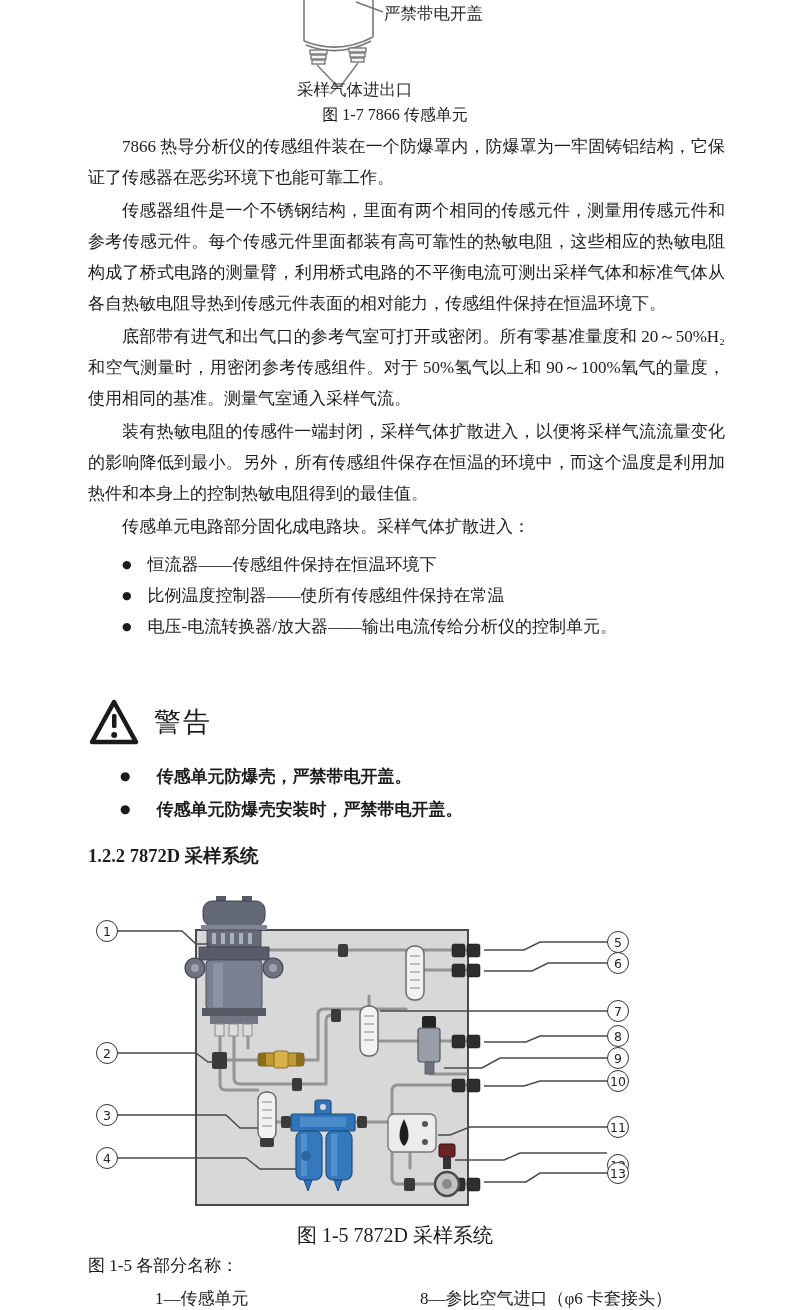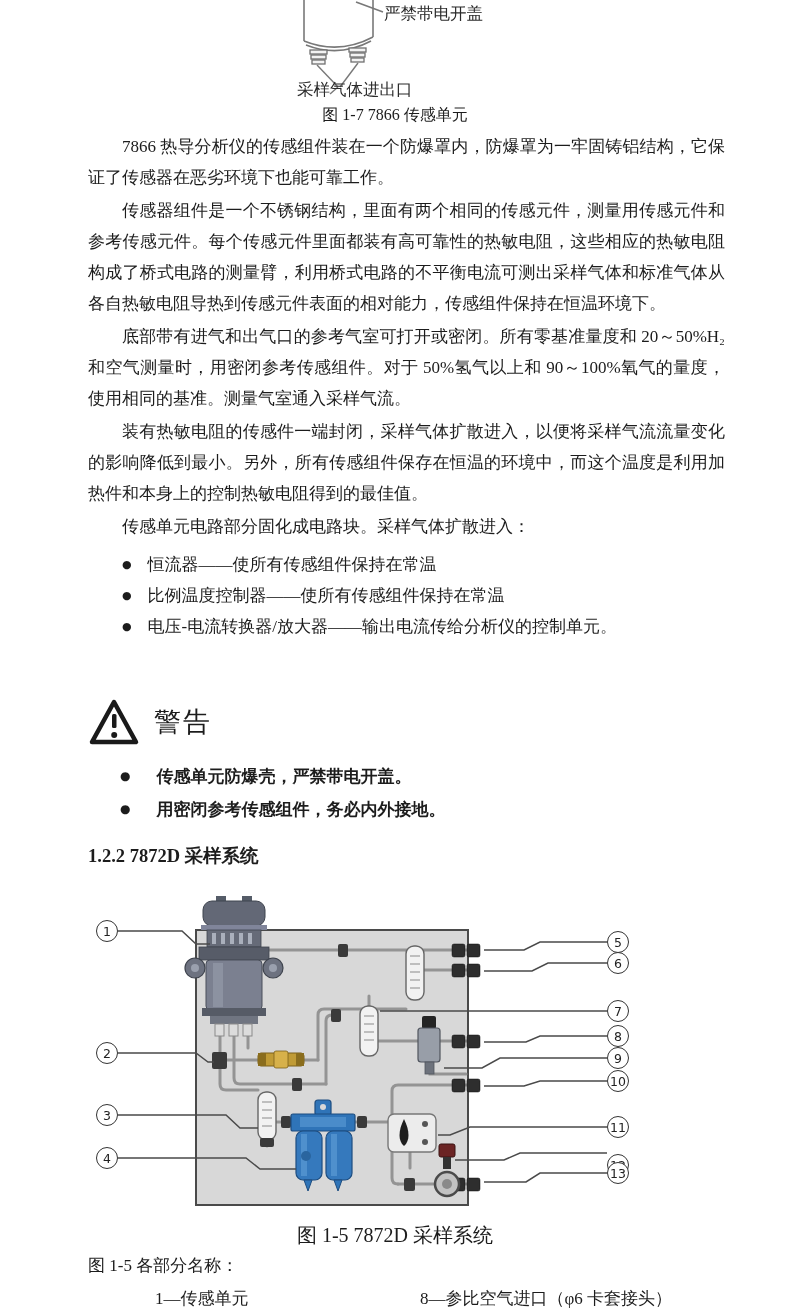--- a/index.html
+++ b/index.html
@@ -82,21 +82,21 @@
 
   <div id="bodytext">
     <p>7866 热导分析仪的传感组件装在一个防爆罩内，防爆罩为一牢固铸铝结构，它保证了传感器在恶劣环境下也能可靠工作。</p>
     <p>传感器组件是一个不锈钢结构，里面有两个相同的传感元件，测量用传感元件和参考传感元件。每个传感元件里面都装有高可靠性的热敏电阻，这些相应的热敏电阻构成了桥式电路的测量臂，利用桥式电路的不平衡电流可测出采样气体和标准气体从各自热敏电阻导热到传感元件表面的相对能力，传感组件保持在恒温环境下。</p>
     <p>底部带有进气和出气口的参考气室可打开或密闭。所有零基准量度和 20～50%H₂和空气测量时，用密闭参考传感组件。对于 50%氢气以上和 90～100%氧气的量度，使用相同的基准。测量气室通入采样气流。</p>
     <p>装有热敏电阻的传感件一端封闭，采样气体扩散进入，以便将采样气流流量变化的影响降低到最小。另外，所有传感组件保存在恒温的环境中，而这个温度是利用加热件和本身上的控制热敏电阻得到的最佳值。</p>
     <p>传感单元电路部分固化成电路块。采样气体扩散进入：</p>
     <div class="blist">
       <div class="blist-row">
         <span class="dot">●</span>
-        <span class="txt">恒流器——使所有传感组件保持在常温</span>
+        <span class="txt">恒流器——传感组件保持在恒温环境下</span>
       </div>
       <div class="blist-row">
         <span class="dot">●</span>
         <span class="txt">比例温度控制器——使所有传感组件保持在常温</span>
       </div>
       <div class="blist-row">
         <span class="dot">●</span>
         <span class="txt">电压-电流转换器/放大器——输出电流传给分析仪的控制单元。</span>
       </div>
     </div>
@@ -111,21 +111,21 @@
       </svg>
       <span id="warn-title">警告</span>
     </div>
     <div class="warn-list">
       <div class="warn-row">
         <span class="dot">●</span>
         <span class="txt">传感单元防爆壳，严禁带电开盖。</span>
       </div>
       <div class="warn-row">
         <span class="dot">●</span>
-        <span class="txt">用密闭参考传感组件，务必内外接地。</span>
+        <span class="txt">传感单元防爆壳安装时，严禁带电开盖。</span>
       </div>
     </div>
   </div>
 
   <div id="sec-head">1.2.2 7872D 采样系统</div>
 
   <svg id="diagram-svg" width="790" height="325" viewBox="0 0 790 325">
 
     <rect x="196" y="42" width="272" height="275" fill="#d8d8d8" stroke="#4a4a4a" stroke-width="2"></rect>
 

